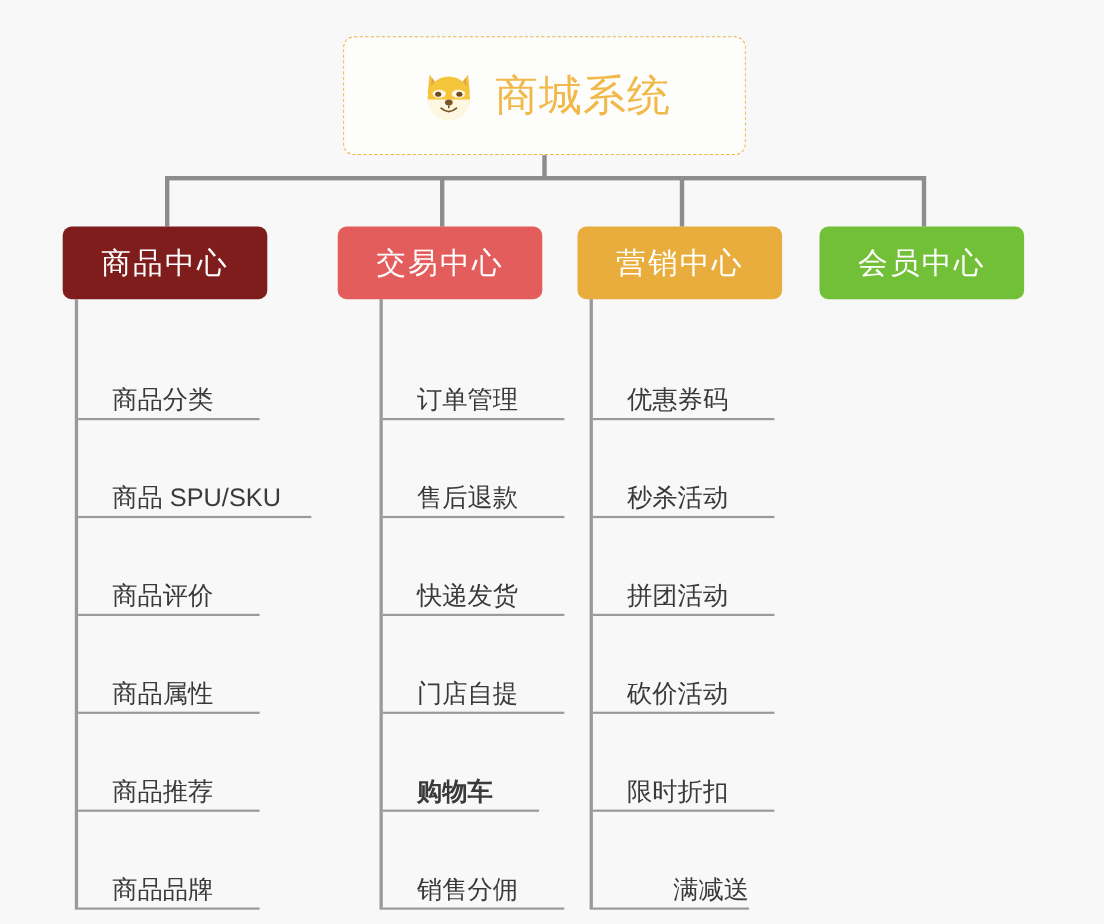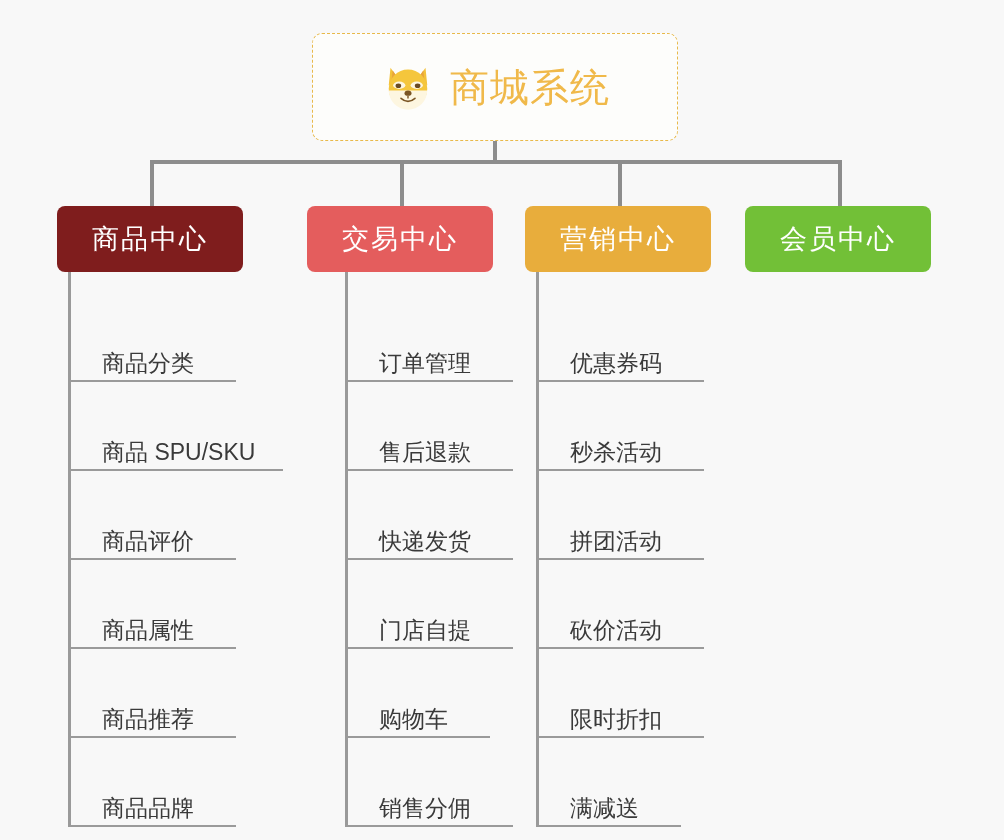--- a/index.html
+++ b/index.html
@@ -183,21 +183,21 @@
         </div>
       <div class="leaf-item" style="border-bottom-color: rgb(154, 154, 154); width: 165px;">
           <span class="leaf-label">售后退款</span>
         </div>
       <div class="leaf-item" style="border-bottom-color: rgb(154, 154, 154); width: 165px;">
           <span class="leaf-label">快递发货</span>
         </div>
       <div class="leaf-item" style="border-bottom-color: rgb(154, 154, 154); width: 165px;">
           <span class="leaf-label">门店自提</span>
         </div>
-      <div class="leaf-item" style="border-bottom-color: rgb(154, 154, 154); width: 142px;">
+      <div class="leaf-item" style="border-bottom-color: rgb(154, 154, 154); width: 142px; font-weight: bold;">
           <span class="leaf-label">购物车</span>
         </div>
       <div class="leaf-item" style="border-bottom-color: rgb(154, 154, 154); width: 165px;">
           <span class="leaf-label">销售分佣</span>
         </div>
     </div>
   </div>
 
   <div class="column" style="left:525px;width:186px">
     <div class="cat-box" style="background: rgb(232, 173, 60);">
@@ -212,21 +212,21 @@
         </div>
       <div class="leaf-item" style="border-bottom-color: rgb(154, 154, 154); width: 165px;">
           <span class="leaf-label">拼团活动</span>
         </div>
       <div class="leaf-item" style="border-bottom-color: rgb(154, 154, 154); width: 165px;">
           <span class="leaf-label">砍价活动</span>
         </div>
       <div class="leaf-item" style="border-bottom-color: rgb(154, 154, 154); width: 165px;">
           <span class="leaf-label">限时折扣</span>
         </div>
-      <div class="leaf-item" style="border-bottom-color: rgb(154, 154, 154); width: 142px;">
+      <div class="leaf-item" style="border-bottom-color: rgb(154, 154, 154); width: 142px; justify-content: flex-end;">
           <span class="leaf-label">满减送</span>
         </div>
     </div>
   </div>
 
   <div class="column" style="left:745px;width:186px">
     <div class="cat-box" style="background: rgb(114, 192, 55);">
       <span>会员中心</span>
     </div>
   </div>

